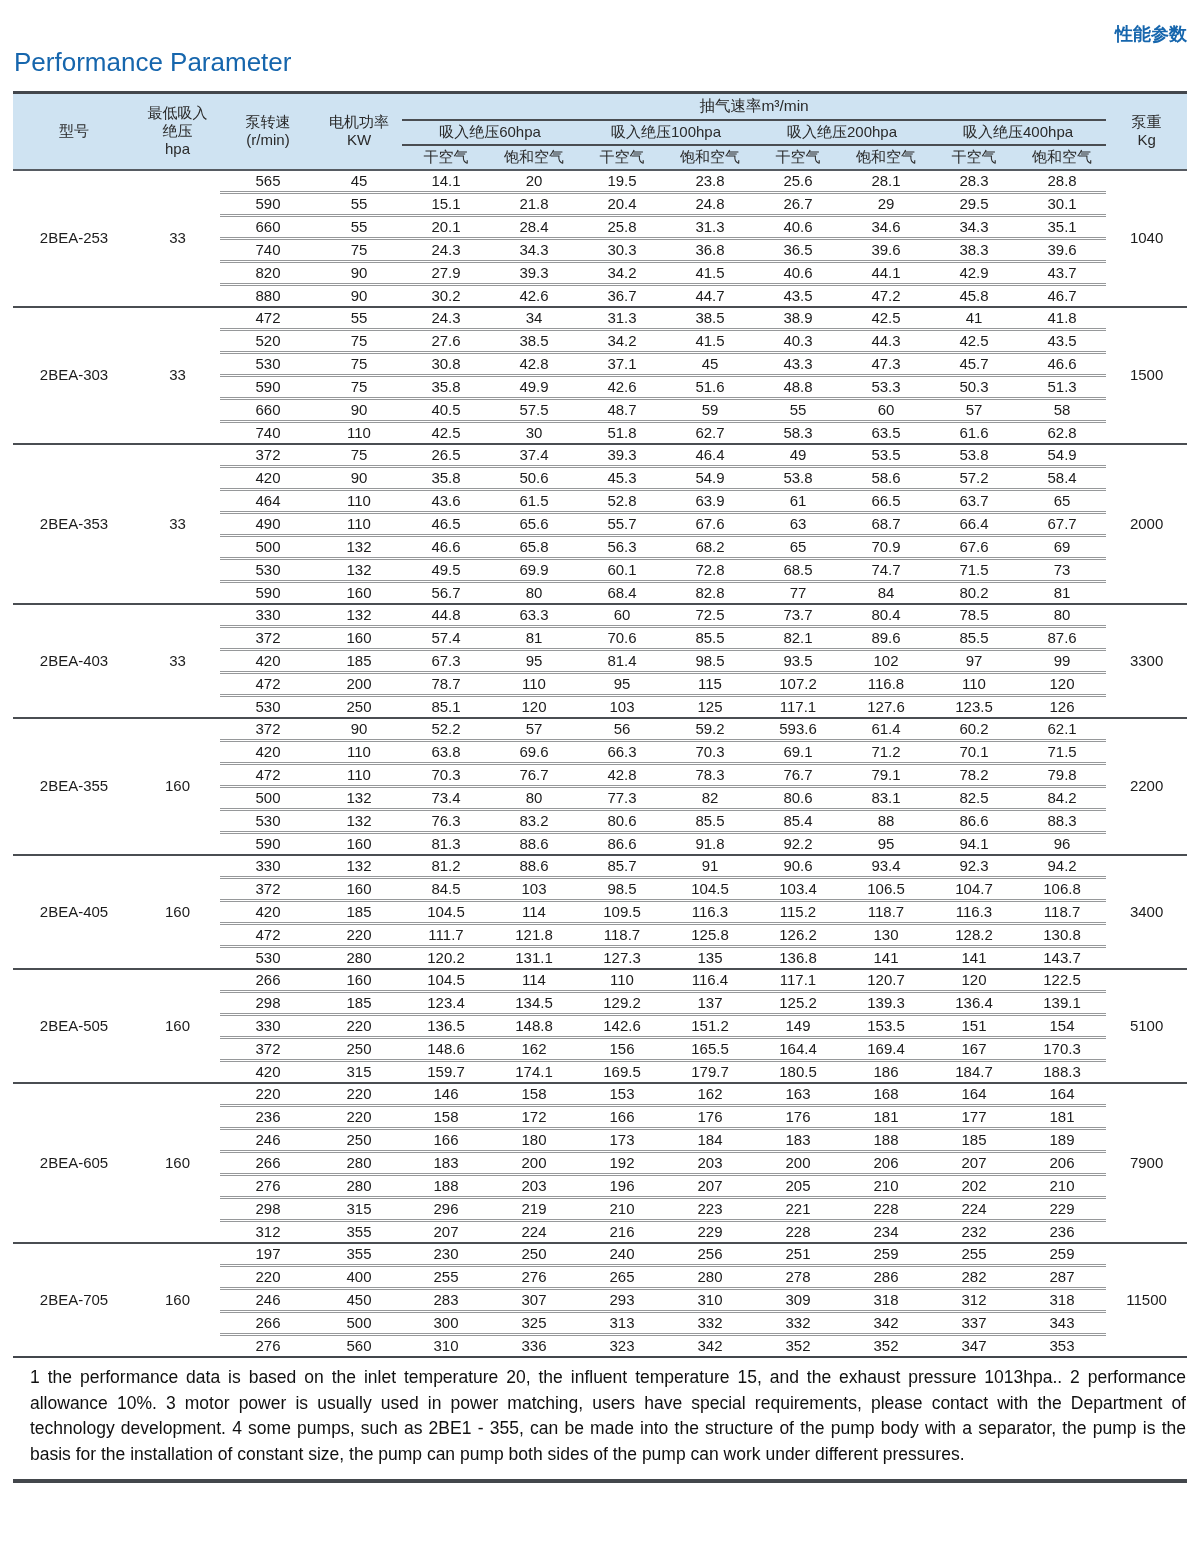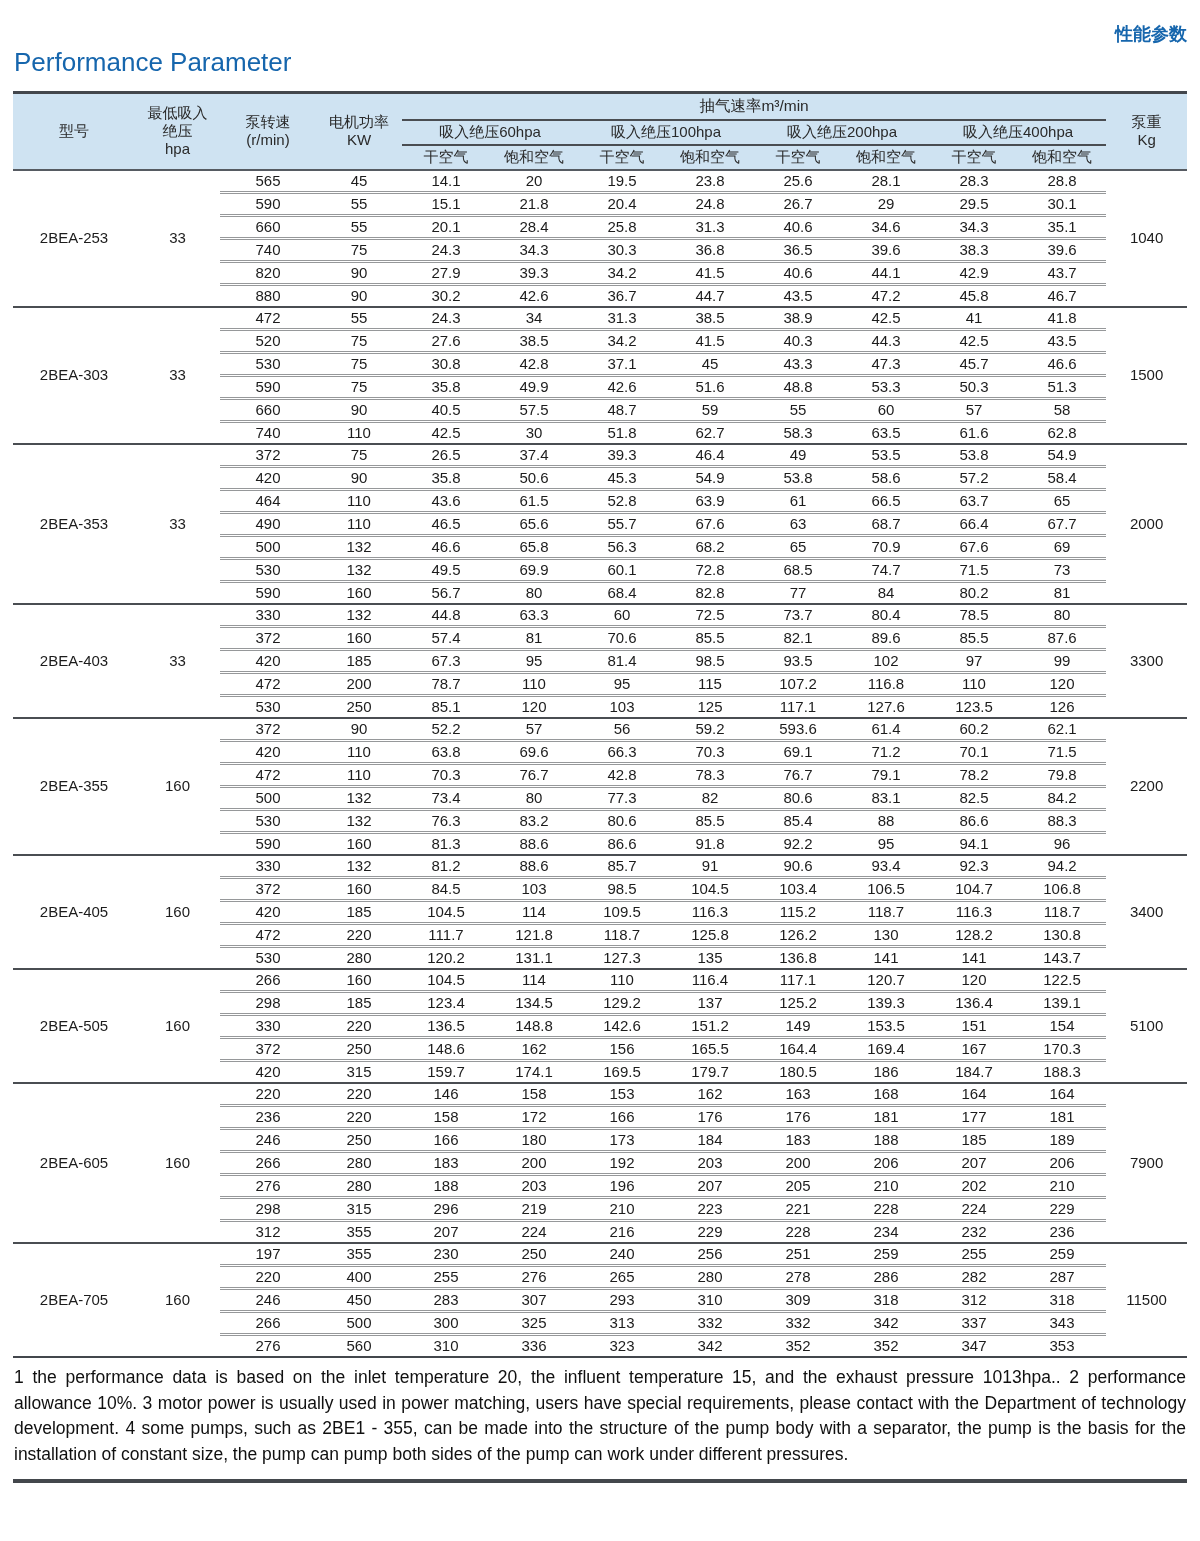--- a/index.html
+++ b/index.html
@@ -65,21 +65,21 @@
   tbody td.model{font-size:15px;}
   tbody td.gs{border-top:2px solid var(--rule-mid);}
   tbody td.sep{border-top:3px double var(--rule-light);}
   .fn-zh{
     margin:9px 1px 0 1px;
     font-size:16px;
     line-height:1.32;
     color:#101010;
   }
   .fn-en{
-    margin:7px 1px 0 1px;
+    margin:7px 1px 0 17px;
     font-size:17.5px;
     line-height:1.47;
     text-align:justify;
     color:#101010;
   }
   .bottom-rule{
     margin-top:11px;
     height:4px;
     background:var(--rule-dark);
     width:1174px;

